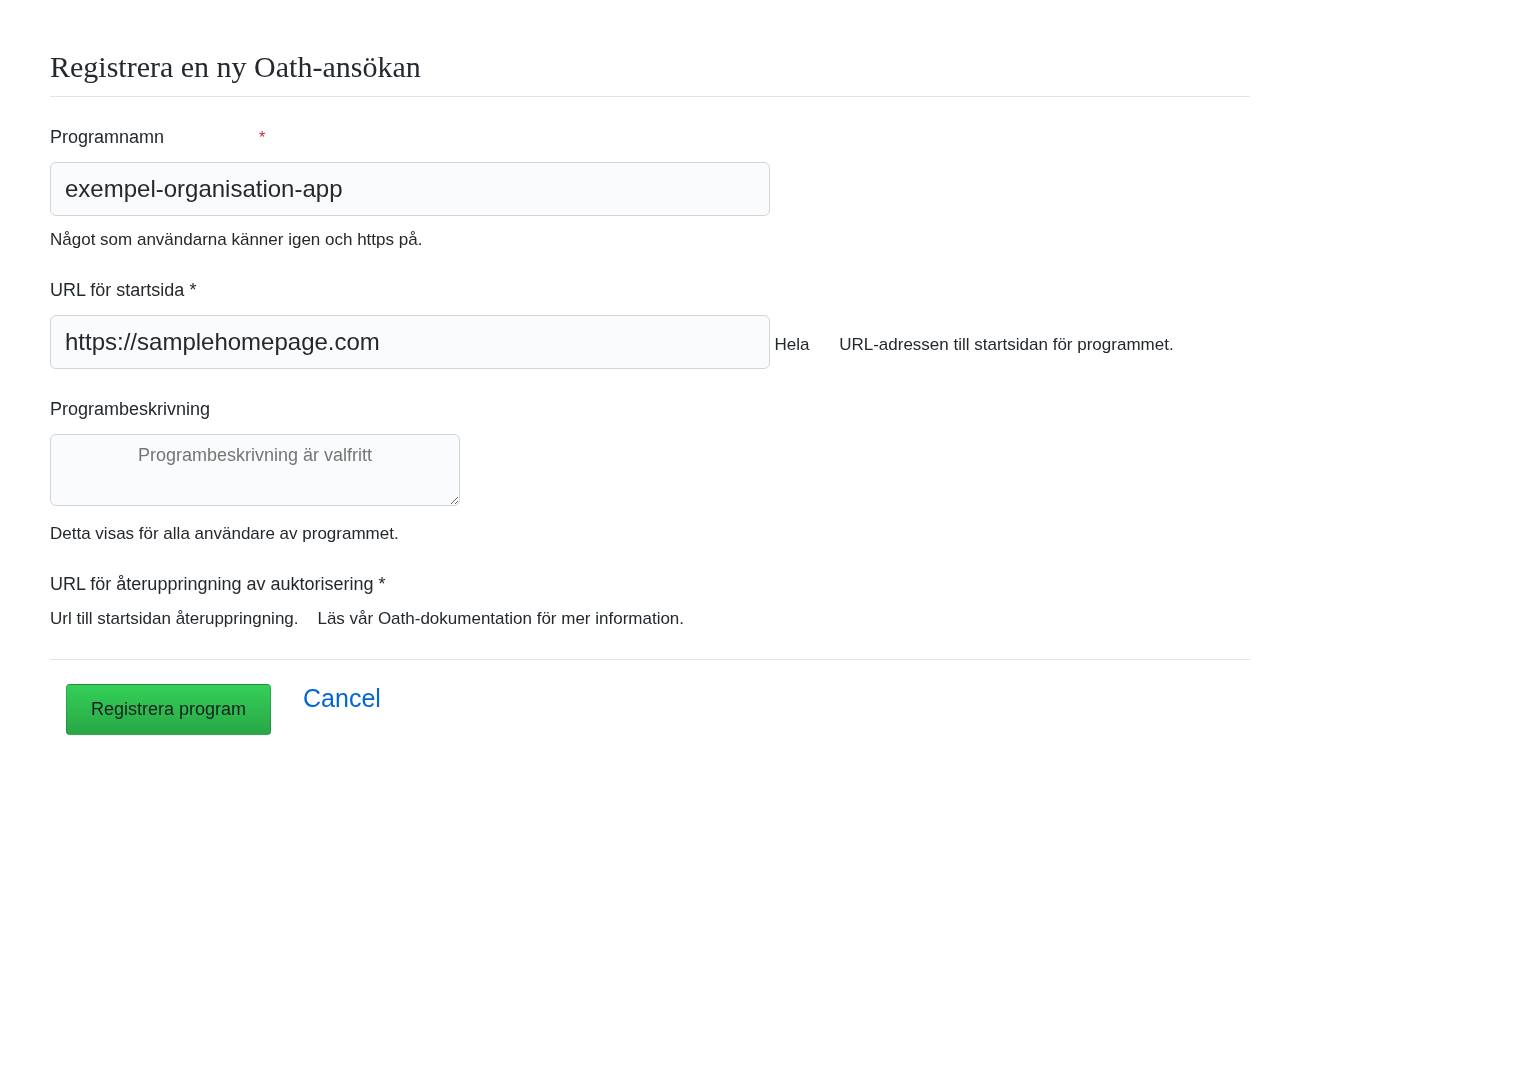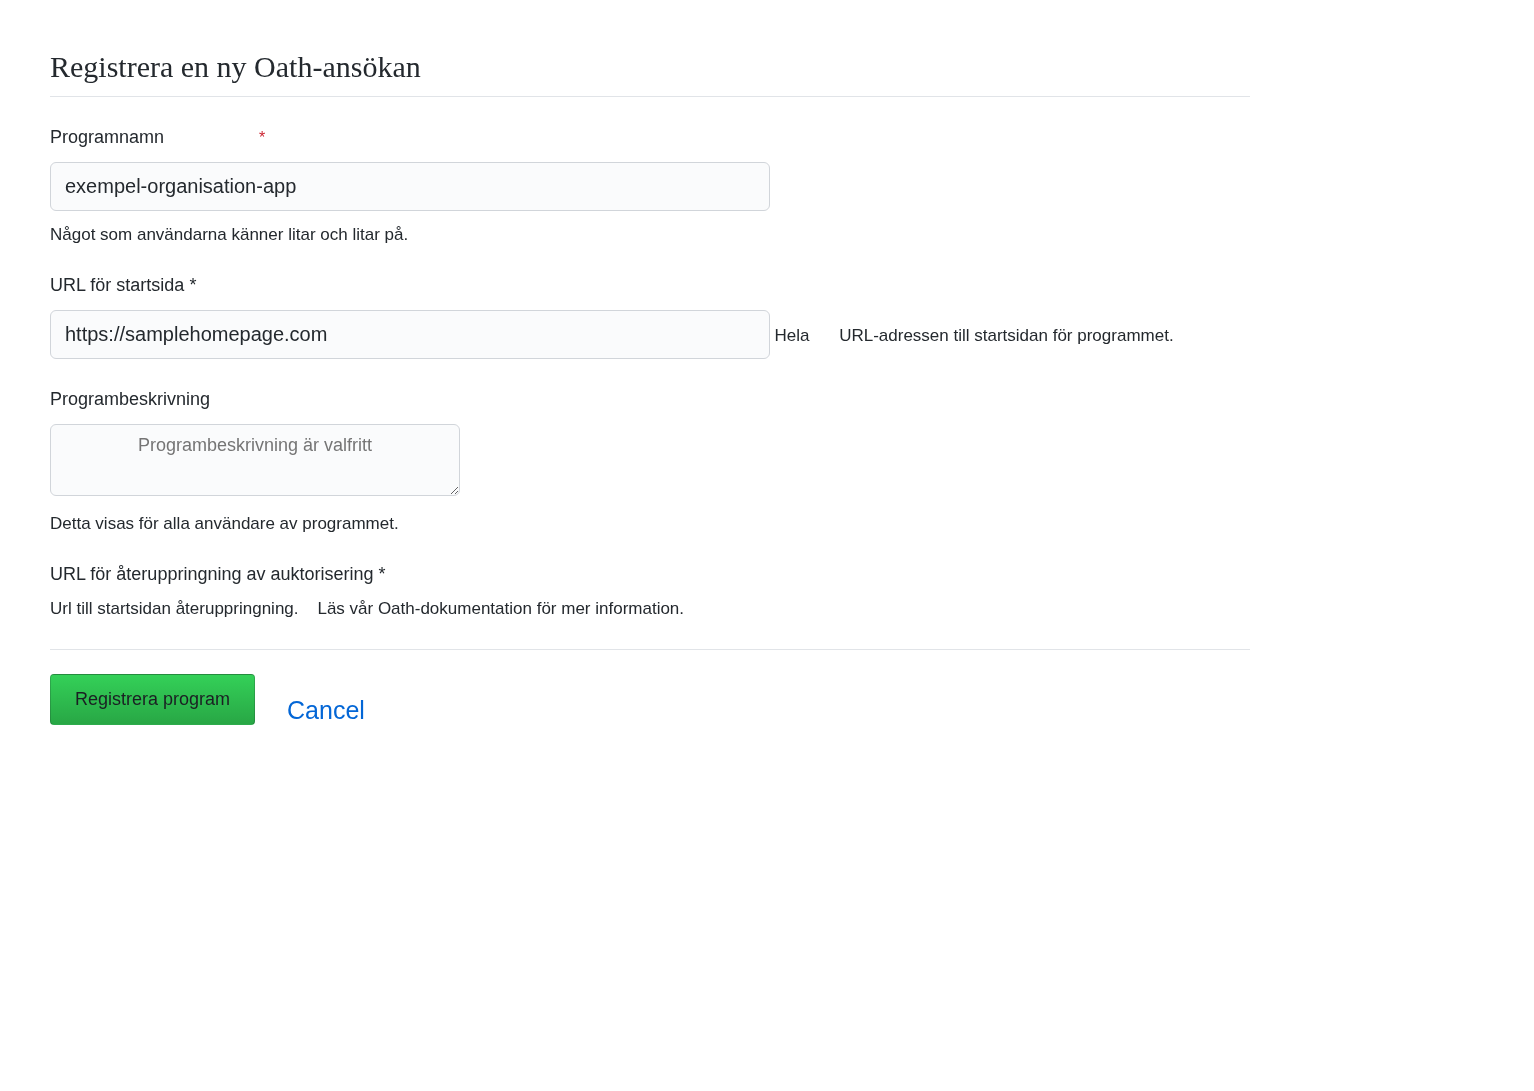--- a/index.html
+++ b/index.html
@@ -39,21 +39,21 @@
       margin-bottom: 14px;
     }
     .required-star {
       color: #cb2431;
       margin-left: 90px;
       font-size: 16px;
     }
     .form-input {
       width: 720px;
       padding: 12px 14px;
-      font-size: 20px;
+      font-size: 24px;
       border: 1px solid #d1d5da;
       border-radius: 6px;
       background: #fafbfc;
       color: #24292e;
       font-family: inherit;
     }
     .form-input.focused {
       border-color: #2188ff;
       box-shadow: 0 0 0 3px rgba(3, 102, 214, 0.3);
       background: #fff;
@@ -77,23 +77,24 @@
       margin-top: 14px;
     }
     .help-text-spaced {
       display: inline-block;
     }
     .help-text-spaced .word1 {
       margin-right: 25px;
     }
     .actions {
       display: flex;
-      align-items: flex-end;
+      align-items: flex-start;
       gap: 32px;
       margin-top: 10px;
+      margin-left: 16px;
     }
     .btn-primary {
       background: linear-gradient(to bottom, #34d058, #28a745);
       border: 1px solid rgba(27, 31, 35, 0.2);
       border-radius: 4px;
       color: #1b1f23;
       font-size: 18px;
       font-weight: 500;
       padding: 14px 24px;
       cursor: pointer;
@@ -121,21 +122,21 @@
 <div class="container">
   <h1 class="page-title">Registrera en ny Oath-ansökan</h1>
   <hr class="divider">
 
   <div class="form-group">
     <label class="form-label">
       <span>Programnamn</span>
       <span class="required-star">*</span>
     </label>
     <input type="text" class="form-input" value="exempel-organisation-app" style="">
-    <p class="help-text">Något som användarna känner litar och litar på.</p>
+    <p class="help-text">Något som användarna känner igen och https på.</p>
   </div>
 
   <div class="form-group">
     <label class="form-label">URL för startsida *</label>
     <input type="text" class="form-input" value="https://samplehomepage.com" style="">
     <p class="help-text help-text-spaced">
       <span class="word1">Hela</span>
       <span>URL-adressen till startsidan för programmet.</span>
     </p>
   </div>

